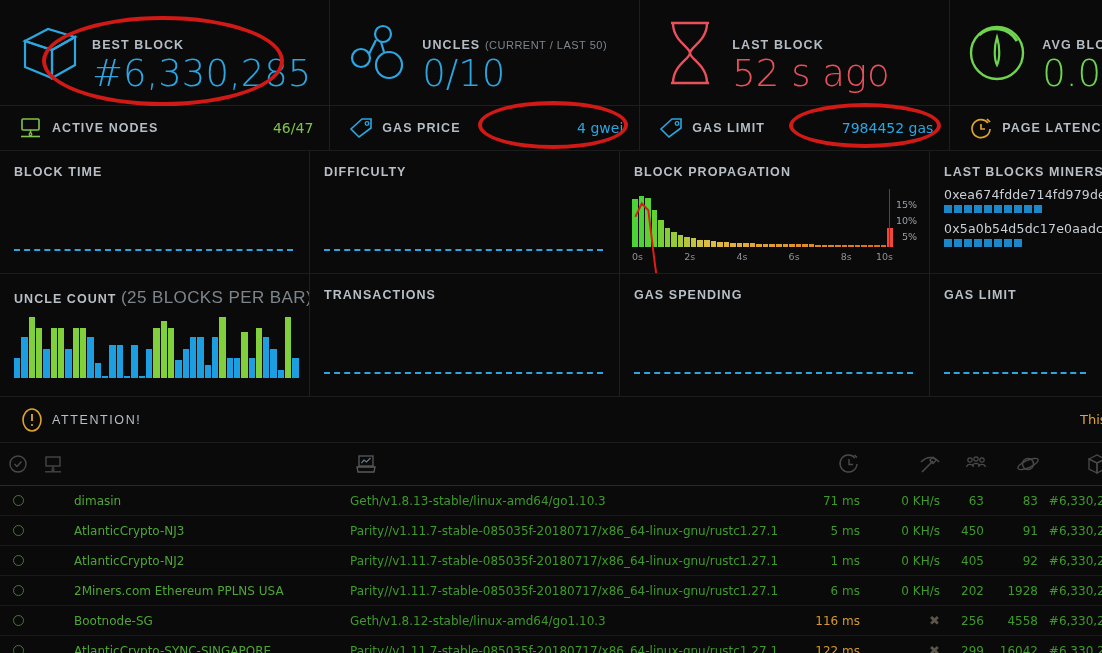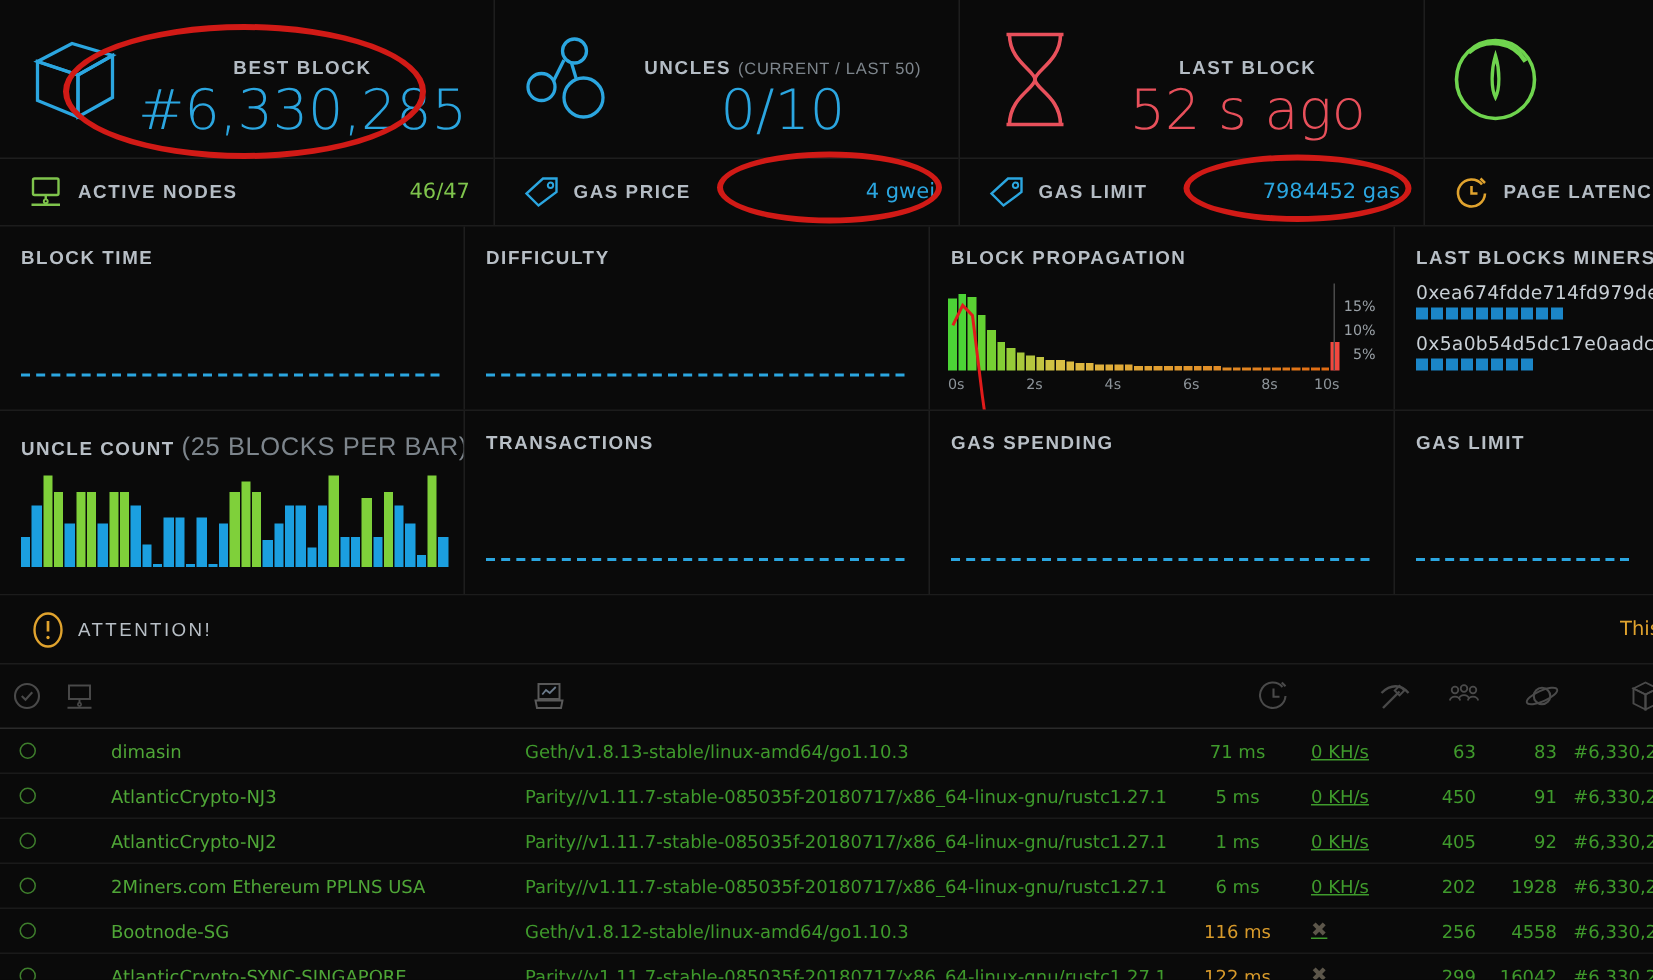--- a/index.html
+++ b/index.html
@@ -14,21 +14,21 @@
   
   .stats-bar { display: flex; width: 1102px; border-bottom: 1px solid #1c1c1c; }
   .stat-col { flex: 0 0 310px; border-right: 1px solid #1e1e1e; }
   .stat-col:last-child { flex: 0 0 auto; width: 172px; border-right: none; }
 
   .big-stat {
     height: 105px; display: flex; align-items: center;
     padding: 0 0 0 8px; position: relative;
   }
   .big-icon { width: 84px; flex: 0 0 84px; display: flex; align-items: center; justify-content: center; }
-  .big-body { flex: 1; text-align: center; padding-right: 18px; overflow: hidden; margin-top: 29px; }
+  .big-body { flex: 1; text-align: left; padding-right: 18px; overflow: hidden; margin-top: 29px; }
   .big-label {
     font-size: 12.5px; font-weight: bold; letter-spacing: 1.1px;
     color: #b4bcc4; text-transform: uppercase; white-space: nowrap;
   }
   .big-label .sub { font-size: 11px; font-weight: normal; color: #7d858c; letter-spacing: .5px; }
   .big-value {
     font-size: 37px; line-height: 44px; font-weight: 300; white-space: nowrap;
     font-family: "DejaVu Sans", sans-serif;
   }
   .v-blue { color: #2ba6e0; }
@@ -122,23 +122,23 @@
   }
   .trow {
     height: 30px; display: flex; align-items: center;
     border-bottom: 1px solid #1a1a1a; font-size: 12px;
     font-family: "DejaVu Sans", sans-serif;
   }
   .c-pin   { width: 36px; flex: 0 0 36px; display: flex; justify-content: center; }
   .c-ico   { width: 34px; flex: 0 0 34px; display: flex; justify-content: center; }
   .c-name  { width: 280px; flex: 0 0 280px; color: #4fa637; padding-left: 4px; white-space: nowrap; overflow: hidden; }
   .c-ver   { width: 440px; flex: 0 0 440px; color: #3f9a2c; white-space: nowrap; overflow: hidden; }
-  .c-lat   { width: 84px; flex: 0 0 84px; text-align: center; padding-right: 14px; color: #3f9a2c; }
+  .c-lat   { width: 84px; flex: 0 0 84px; text-align: right; padding-right: 14px; color: #3f9a2c; }
   .c-lat.warn { color: #d79a2b; }
-  .c-hash  { width: 72px; flex: 0 0 72px; padding-right: 6px; color: #3f9a2c; text-decoration: underline; }
+  .c-hash  { width: 72px; flex: 0 0 72px; text-align: right; padding-right: 6px; color: #3f9a2c; }
   .c-peers { width: 44px; flex: 0 0 44px; text-align: right; padding-right: 6px; color: #3f9a2c; }
   .c-unc   { width: 54px; flex: 0 0 54px; text-align: right; padding-right: 6px; color: #3f9a2c; }
   .c-blk   { width: 82px; flex: 0 0 82px; text-align: right; padding-right: 6px; color: #3f9a2c; }
   .c-hashv { flex: 1 1 auto; color: #3f9a2c; white-space: nowrap; overflow: hidden; padding-left: 8px; }
   .dot {
     width: 11px; height: 11px; border-radius: 50%;
     border: 1.5px solid #3e7e2c; display: block;
   }
   .xmark { color: #5c564a; font-size: 13px; }
 </style>

